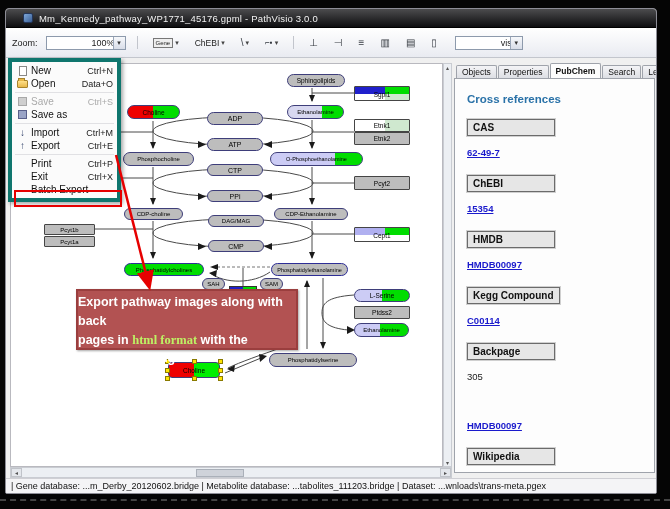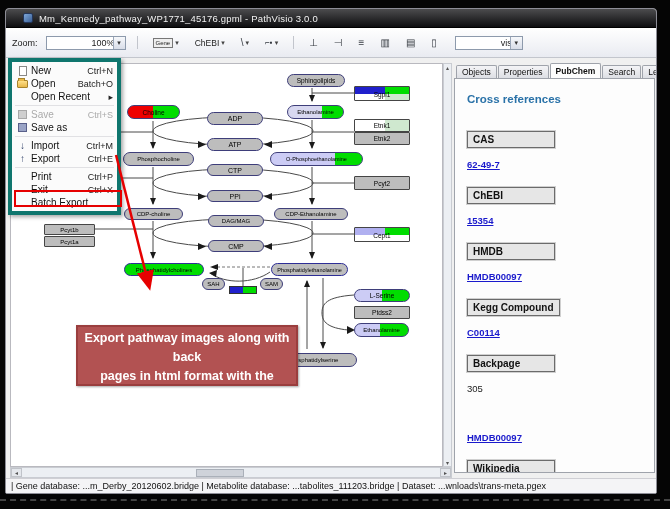--- a/index.html
+++ b/index.html
@@ -42,39 +42,39 @@
   .statusbar{position:absolute;left:0;top:469px;width:652px;height:15px;background:#f4f4f6;border-top:1px solid #cfcfd4;
              font-size:9px;color:#111;display:flex;align-items:center;padding-left:5px;white-space:nowrap;overflow:hidden;}
   
   .panel{position:absolute;left:447px;top:54px;width:203px;height:412px;background:#f0f0f0;}
   .tabs{display:flex;height:15px;padding-left:3px;gap:1px;align-items:flex-end;}
   .tab{font-size:8.5px;color:#111;background:linear-gradient(#f4f4f6,#dddfe4);border:1px solid #9fa3ab;border-bottom:none;
        padding:1px 5px;border-radius:2px 2px 0 0;height:13px;display:flex;align-items:center;}
   .tab.active{background:#fdfdfd;height:15px;font-weight:bold;}
   .panel-content{position:absolute;left:1px;right:1px;top:15px;bottom:2px;border:1px solid #9fa3ab;background:#fdfdfd;
                  padding:6px 12px;overflow:hidden;}
-  .bp-heading{color:#2a72a8;font-weight:bold;font-size:11.5px;margin:8px 0 24px;}
+  .bp-heading{color:#2a72a8;font-weight:bold;font-size:11.5px;margin:8px 0 12px;}
   .bp-section{margin-bottom:13px;}
   .bp-header{display:inline-block;min-width:88px;background:#e6e6e6;border:1px solid #6b6b6b;box-shadow:0 0 0 1px #d0d0d0;
              font-weight:bold;font-size:10px;padding:2px 5px;margin-bottom:6px;color:#111;}
   .bp-link{font-size:9.5px;font-weight:bold;color:#1a1acc;text-decoration:underline;display:inline-block;}
   .bp-plain{font-size:9.5px;color:#222;display:inline-block;}
   
   .node{position:absolute;display:flex;align-items:center;justify-content:center;font-size:7px;color:#000;overflow:hidden;}
   .node span{white-space:nowrap;}
   .pill{border:1px solid #3e3e7a;border-radius:7px;background:#bdbdbd;}
   .generect{border:1px solid #454545;background:#bdbdbd;border-radius:1px;}
   .f6{font-size:6px;} .f55{font-size:5.5px;} .f65{font-size:6.5px;}
   .ovl{position:absolute;left:0;right:0;text-align:center;}
   .h{position:absolute;width:5px;height:5px;background:#ffe400;border:1px solid #8a7a00;z-index:3;}
   .edges{position:absolute;left:0;top:0;z-index:0;}
   .callout{position:absolute;left:65px;top:225px;width:222px;height:61px;background:#b25252;border:2px solid #9a3e3e;
            box-shadow:1px 1px 2px rgba(0,0,0,.35);z-index:5;color:#fff;font-weight:bold;font-size:12.5px;
-           text-align:center;line-height:1.5;padding-top:2px;margin-top:36px;}
-  .callout .hl{color:#ffffff;}
+           line-height:1.5;padding-top:2px;}
+  .callout .hl{color:#bef264;font-family:Liberation Serif, serif;}
   
   .filemenu{position:absolute;left:2px;top:49px;width:113px;background:#fbfbfb;border:4px solid #0f766e;
             box-shadow:2px 2px 4px rgba(0,0,0,.35);z-index:20;padding:2px 0;}
   .fm-item{height:13px;display:flex;align-items:center;font-size:10px;color:#111;padding:0 4px 0 2px;position:relative;}
   .fm-item .ic{width:17px;display:flex;align-items:center;justify-content:center;flex:0 0 17px;}
   .fm-item .lb{flex:1;white-space:nowrap;}
   .fm-item .sc{color:#222;font-size:9px;}
   .fm-item.disabled .lb,.fm-item.disabled .sc{color:#aaa;}
   .fm-sep{height:1px;background:#e1e1e4;margin:2px 3px;}
   .icon-page{width:8px;height:10px;background:#fff;border:1px solid #888;}
@@ -366,26 +366,21 @@
             <span class="icon-page"></span>
           </span>
         <span class="lb">New</span>
         <span class="sc">Ctrl+N</span>
       </div>
       <div class="fm-item">
         <span class="ic">
             <span class="icon-folder"></span>
           </span>
         <span class="lb">Open</span>
-        <span class="sc">Batch+O</span>
-      </div>
-      <div class="fm-item">
-        <span class="ic"></span>
-        <span class="lb">Open Recent</span>
-        <span class="sc">▸</span>
+        <span class="sc">Data+O</span>
       </div>
       <div class="fm-sep"></div>
       <div class="fm-item disabled">
         <span class="ic">
             <span class="icon-floppy gray"></span>
           </span>
         <span class="lb">Save</span>
         <span class="sc">Ctrl+S</span>
       </div>
       <div class="fm-item">

